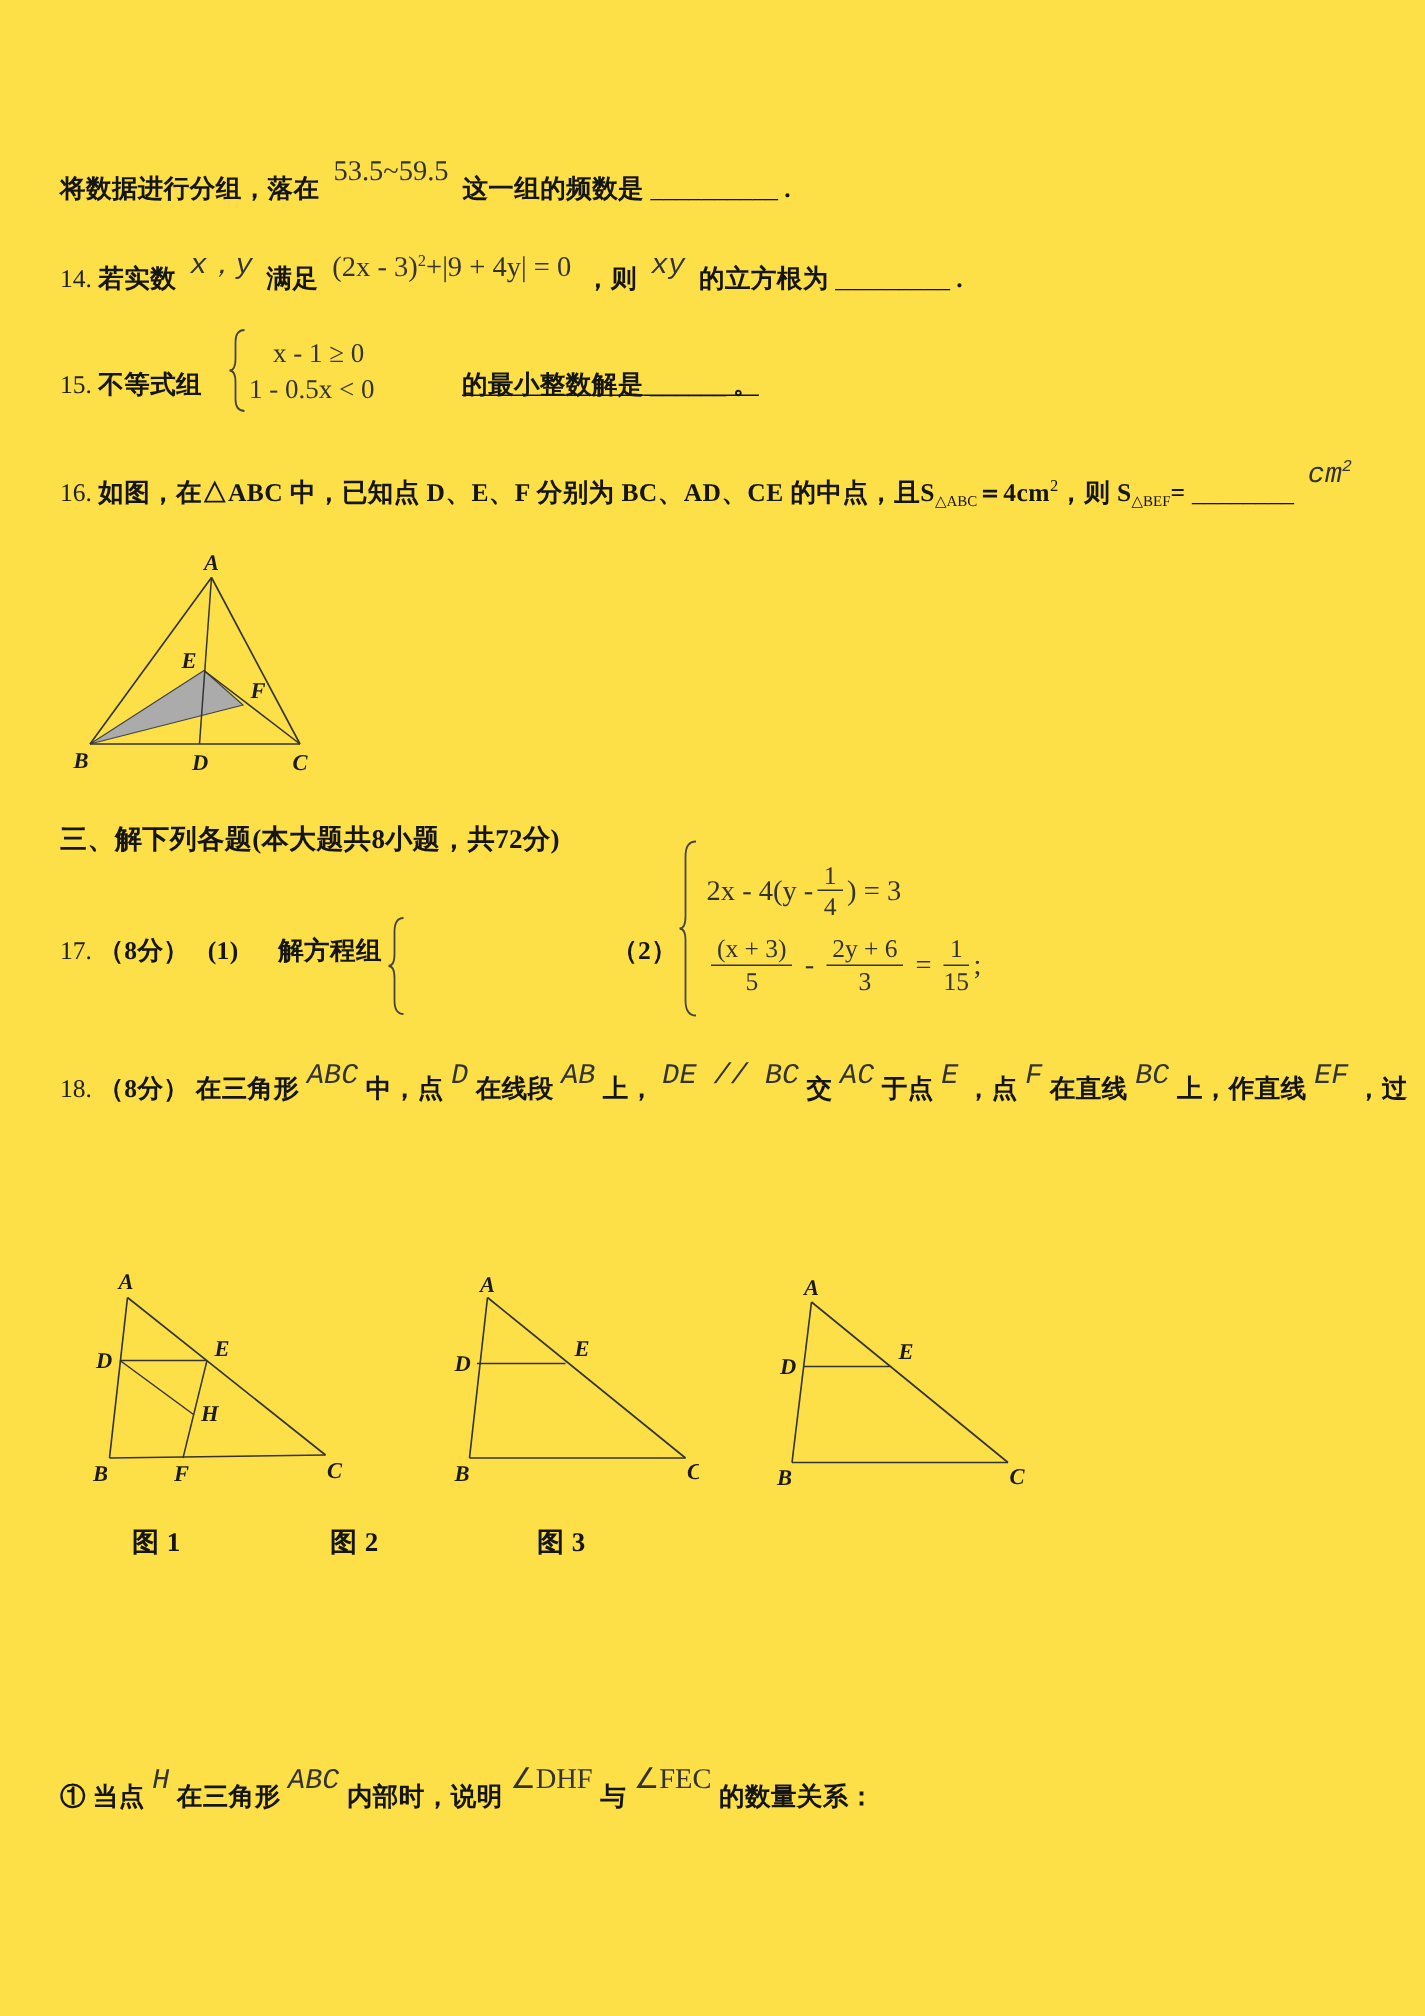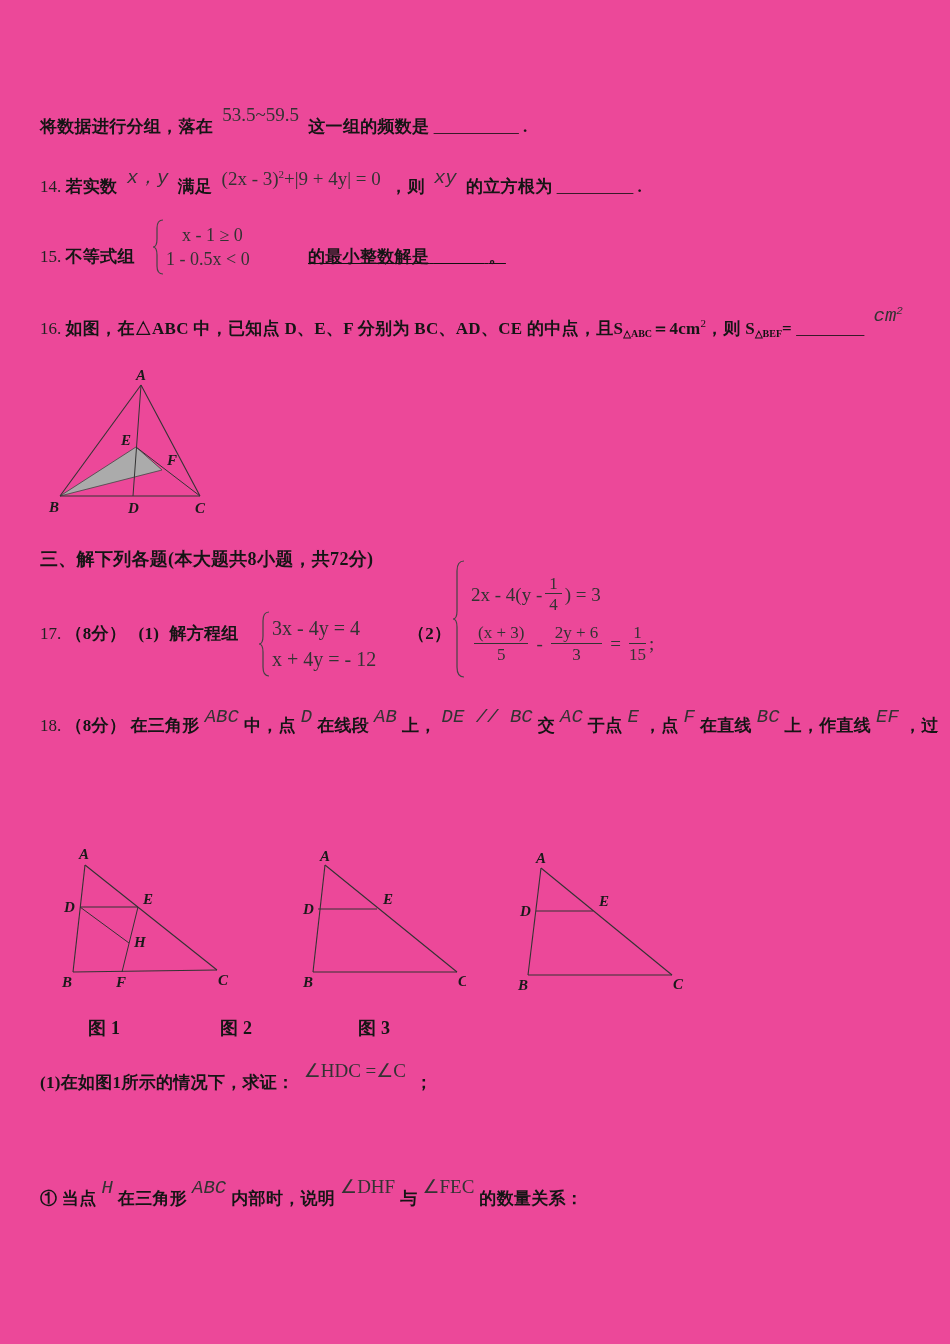--- a/index.html
+++ b/index.html
@@ -1,28 +1,28 @@
 <!DOCTYPE html>
 <html><head>
 <meta charset="utf-8">
 <style>
   html,body{margin:0;padding:0;background:#fff;}
-  .page{position:relative;width:950px;height:1344px;background:#ec4899;overflow:hidden;
+  .page{position:relative;width:950px;height:1344px;background:#fde047;overflow:hidden;
         font-family:"Liberation Serif",serif;color:#111;}
   .line{position:absolute;white-space:nowrap;font-size:17px;line-height:1.45;}
   .t{font-family:"Liberation Serif",serif;font-weight:700;color:#151515;letter-spacing:.3px;}
   .n{font-family:"Liberation Serif",serif;font-weight:400;color:#222;}
   .m,.mn{font-family:"Liberation Serif",serif;font-weight:400;font-size:19px;color:#333;
          position:relative;display:inline-block;margin:0 5px;top:-9px;}
   .m{font-style:italic;font-family:Liberation Mono, monospace;}
   .mn{font-style:normal;}
   .r7{top:-7px}.r11{top:-11px}.r13{top:-13px}
   .blank{font-weight:400;color:#111;}
   .sp{font-size:11px;vertical-align:7px;font-weight:400;}
-  .sb{font-size:10px;vertical-align:-3px;font-weight:700;letter-spacing:0;}
+  .sb{font-size:10px;vertical-align:-3px;font-weight:400;letter-spacing:0;}
   .sys{position:absolute;display:flex;}
   .syscol{display:flex;flex-direction:column;justify-content:center;font-family:"Liberation Serif",serif;
           font-size:19px;color:#333;}
   .sysrow{display:flex;align-items:center;line-height:1.35;}
   .ind{padding-left:16px;}
   .fr{display:inline-flex;flex-direction:column;align-items:center;font-size:17px;line-height:1.15;
       margin:0 3px;color:#333;}
   .fr .fn{padding:0 4px;border-bottom:1.3px solid #333;}
   .fr .fd{padding-top:1px;}
   .op{margin:0 5px;}
@@ -97,30 +97,26 @@
   </svg>
 
   <div class="line" style="left:40px;top:546px;font-size:18px;">
     <span class="t">三、解下列各题(本大题共8小题，共72分)</span>
   </div>
 
   <div class="line" style="left:40px;top:622px;">
     <span class="n">17.</span>
     <span class="t">（8分）</span>
     <span class="t" style="margin-left:8px;">(1)</span>
-    <span class="t" style="margin-left:6px;">解方程组</span>
+    <span class="t" style="margin-left:22px;">解方程组</span>
   </div>
   <div class="sys" style="left:258px;top:611px;">
     <svg width="14" height="66" viewBox="0 0 14 66">
       <path d="M11,1 Q5,1 5,10 L5,25 Q5,33 1,33 Q5,33 5,41 L5,56 Q5,65 11,65" stroke="#444" stroke-width="1.2" fill="none"></path>
     </svg>
-    <div class="syscol" style="font-size:20px;row-gap:4px;">
-      <div class="sysrow">3x - 4y = 4</div>
-      <div class="sysrow">x + 4y = - 12</div>
-    </div>
   </div>
   <div class="line" style="left:408px;top:622px;">
     <span class="t">（2）</span>
   </div>
   <div class="sys" style="left:452px;top:560px;">
     <svg width="15" height="118" viewBox="0 0 15 118">
       <path d="M12,1 Q5,1 5,11 L5,51 Q5,59 1,59 Q5,59 5,67 L5,107 Q5,117 12,117" stroke="#444" stroke-width="1.2" fill="none"></path>
     </svg>
     <div class="syscol" style="font-size:19px;row-gap:8px;padding-left:4px;">
       <div class="sysrow">
@@ -195,24 +191,19 @@
     <text x="2" y="138">B</text>
     <text x="157" y="137">C</text>
     <text x="4" y="64">D</text>
     <text x="83" y="54">E</text>
   </svg>
 
   <div class="cap" style="left:88px;top:1016px;"><span class="t">图 1</span></div>
   <div class="cap" style="left:220px;top:1016px;"><span class="t">图 2</span></div>
   <div class="cap" style="left:358px;top:1016px;"><span class="t">图 3</span></div>
 
-  <div class="line" style="left:40px;top:1068px;">
-    <span class="t">(1)在如图1所示的情况下，求证：</span>
-    <span class="mn r11">∠HDC =∠C</span>
-    <span class="t">；</span>
-  </div>
 
 
   <div class="line" style="left:40px;top:1184px;">
     <span class="t">① 当点</span><span class="m r11">H</span><span class="t">在三角形</span><span class="m r11">ABC</span><span class="t">内部时，说明</span><span class="mn r11">∠DHF</span><span class="t">与</span><span class="mn r11">∠FEC</span><span class="t">的数量关系：</span>
   </div>
 
 </div>
 
 </body></html>

